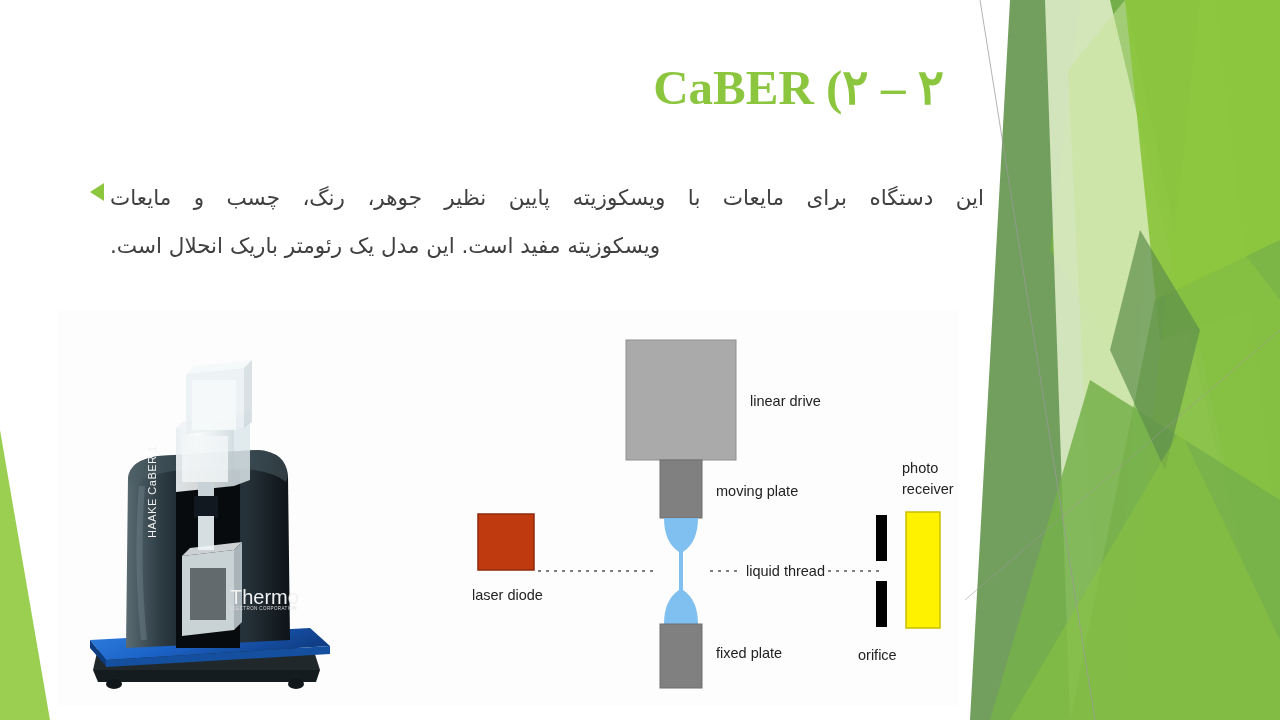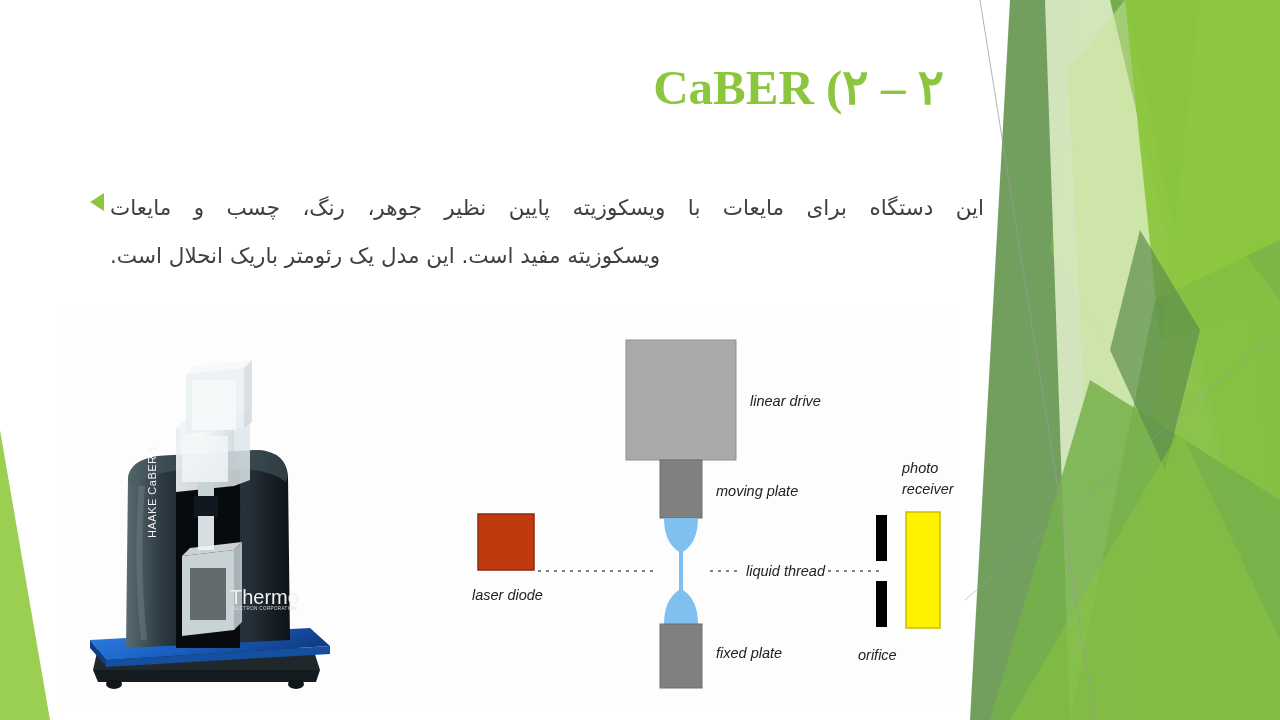--- a/index.html
+++ b/index.html
@@ -33,21 +33,21 @@
     font-weight:bold;
     font-size:49px;
     line-height:1.06;
     letter-spacing:0px;
     white-space:nowrap;
   }
 
   
   .body-block{
     position:absolute;
-    left:78px;top:184px;width:906px;
+    left:78px;top:174px;width:906px;
     direction:rtl;
   }
   .bullet-row{display:flex;flex-direction:row-reverse;align-items:flex-start;}
   .bullet-mark{
     flex:0 0 auto;
     width:26px;margin-top:9px;margin-left:6px;
     display:flex;justify-content:center;
   }
   .tri{
     width:0;height:0;
@@ -90,21 +90,21 @@
   .brand-thermo{
     left:172px;top:276px;font-size:20px;font-weight:normal;
     direction:ltr;white-space:nowrap;
   }
   .brand-sub{
     left:172px;top:296px;font-size:4.5px;letter-spacing:.4px;
     direction:ltr;white-space:nowrap;color:#dcdcdc;
   }
 
   
-  .diagram{position:absolute;left:400px;top:8px;width:500px;height:380px;direction:ltr;font-style:italic;}
+  .diagram{position:absolute;left:400px;top:8px;width:500px;height:380px;direction:ltr;}
   .diagram svg{display:block;width:500px;height:380px;}
   .dlabel{
     font-family:"Liberation Sans","DejaVu Sans",sans-serif;
     font-size:14.5px;fill:#222222;
   }
 </style>
 </head>
 <body>
 
 <div class="slide">

